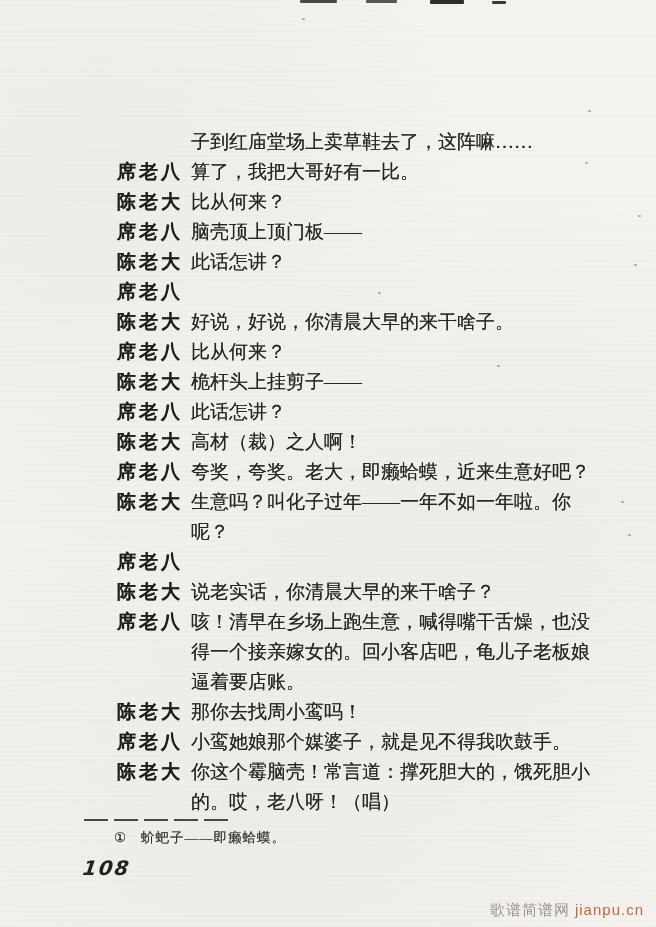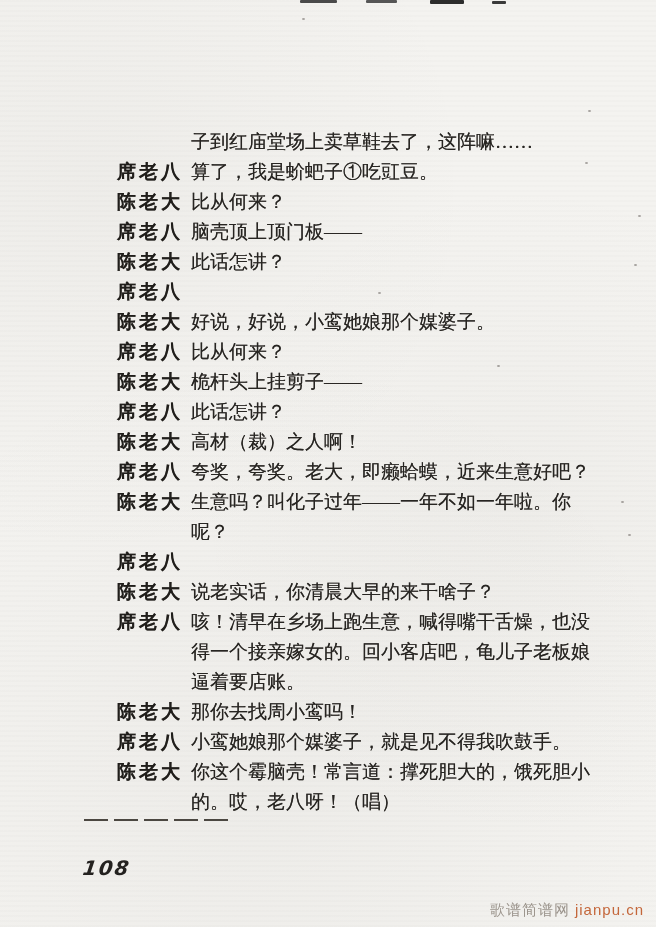--- a/index.html
+++ b/index.html
@@ -82,40 +82,40 @@
   <div class="speck" style="left:628px;top:534px;"></div>
 
   <div class="content">
     <div class="row">
       <div class="speaker"></div>
       <div class="speech">子到红庙堂场上卖草鞋去了，这阵嘛……</div>
     </div>
 
     <div class="row">
       <div class="speaker">席老八</div>
-      <div class="speech">算了，我是蚧蚆子①吃豇豆。</div>
+      <div class="speech">算了，我把大哥好有一比。</div>
     </div>
     <div class="row">
       <div class="speaker">陈老大</div>
       <div class="speech">比从何来？</div>
     </div>
     <div class="row">
       <div class="speaker">席老八</div>
       <div class="speech">脑壳顶上顶门板——</div>
     </div>
     <div class="row">
       <div class="speaker">陈老大</div>
       <div class="speech">此话怎讲？</div>
     </div>
     <div class="row">
       <div class="speaker">席老八</div>
     </div>
     <div class="row">
       <div class="speaker">陈老大</div>
-      <div class="speech">好说，好说，小鸾她娘那个媒婆子。</div>
+      <div class="speech">好说，好说，你清晨大早的来干啥子。</div>
     </div>
     <div class="row">
       <div class="speaker">席老八</div>
       <div class="speech">比从何来？</div>
     </div>
     <div class="row">
       <div class="speaker">陈老大</div>
       <div class="speech">桅杆头上挂剪子——</div>
     </div>
     <div class="row">
@@ -156,20 +156,23 @@
       <div class="speech">小鸾她娘那个媒婆子，就是见不得我吹鼓手。</div>
     </div>
     <div class="row">
       <div class="speaker">陈老大</div>
       <div class="speech">你这个霉脑壳！常言道：撑死胆大的，饿死胆小
 的。哎，老八呀！（唱）</div>
     </div>
   </div>
 
   <div class="footnote-divider"></div>
+  <div class="footnote">
+    <span class="fn-marker">①</span><span>蚧蚆子——即癞蛤蟆。</span>
+  </div>
 
   <div class="page-number">108</div>
 
   <div class="watermark">
     <span class="wm-name">歌谱简谱网</span><span class="wm-url">jianpu.cn</span>
   </div>
 
 </div>
 
 </body></html>

